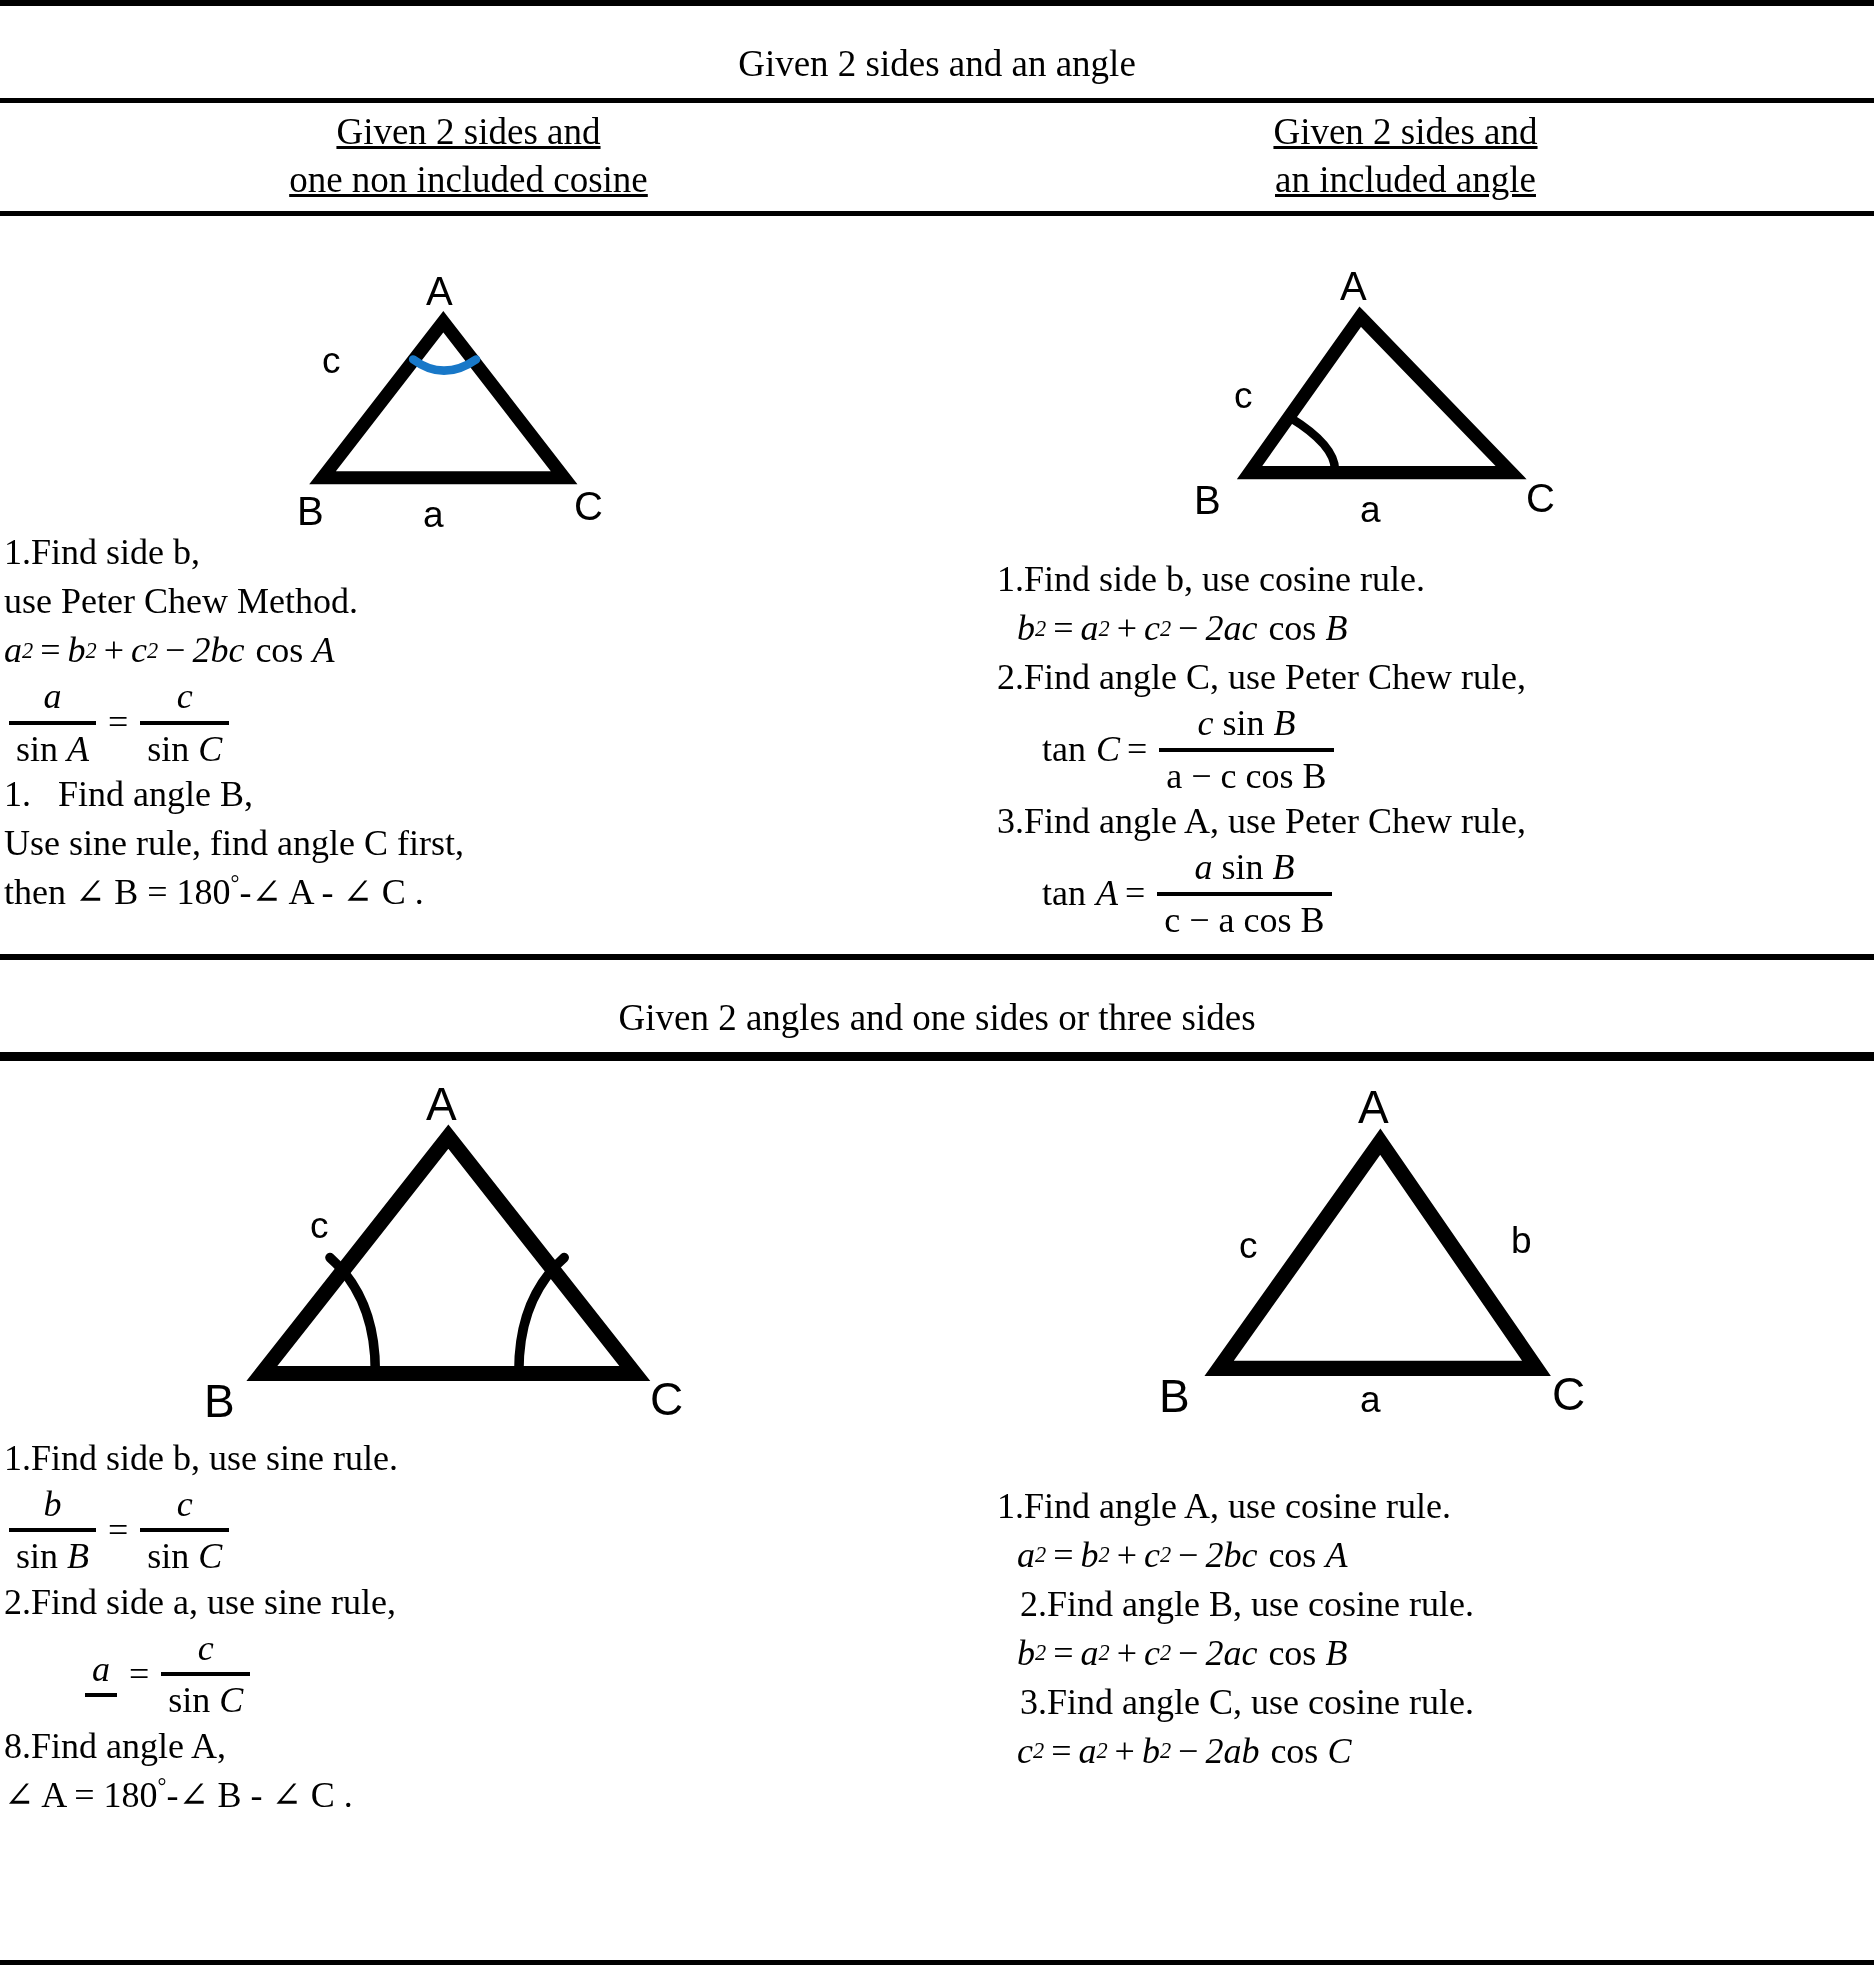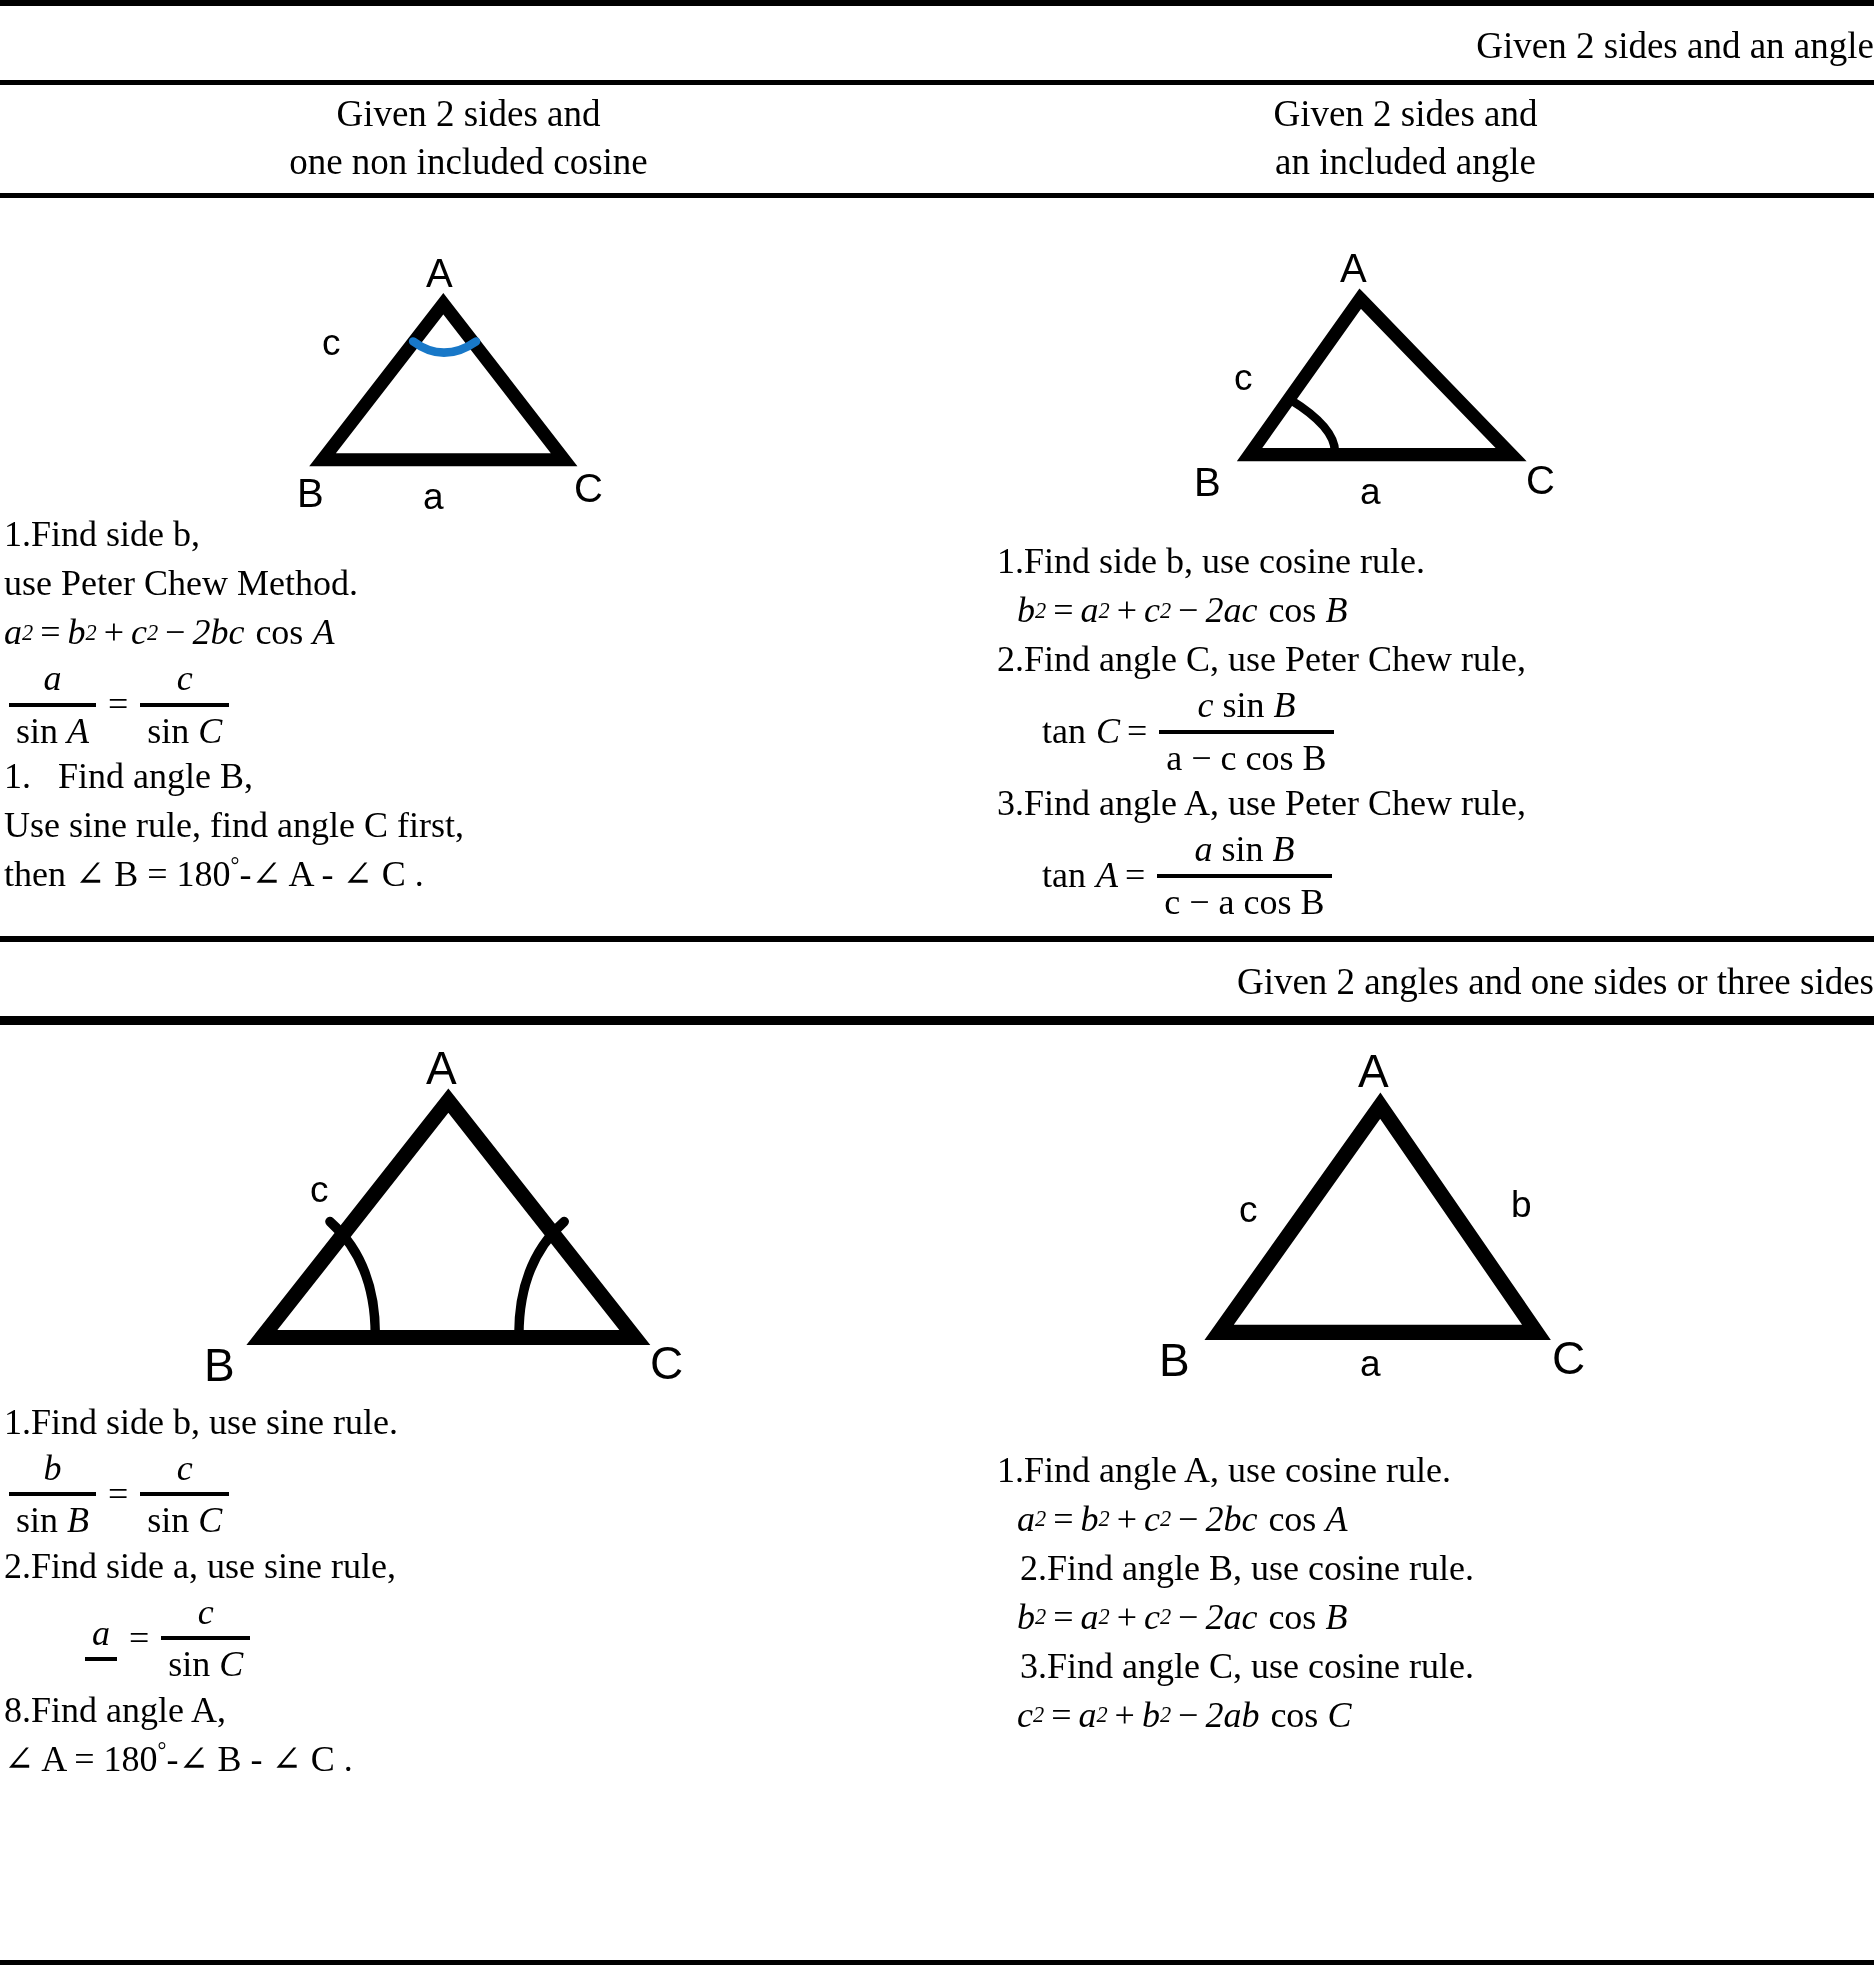--- a/index.html
+++ b/index.html
@@ -19,27 +19,28 @@
   .page { position: relative; width: 1874px; height: 1965px; }
 
   .rule {
     width: 100%;
     background: #000;
     height: 5.5px;
   }
   .rule.thin { height: 3.5px; }
 
   .band-title {
-    text-align: right;
+    text-align: center;
     font-size: 37px;
     line-height: 1.25;
     padding: 17px 0 11px 0;
-  }
-
-  .colhead-row { display: flex; width: 100%; }
+    margin-top: 18px;
+  }
+
+  .colhead-row { display: flex; width: 100%; text-decoration: underline; }
   .colhead {
     flex: 1 1 50%;
     text-align: center;
     font-size: 37px;
     line-height: 1.28;
     padding: 5px 0 8px 0;
   }
 
   .content-row { display: flex; width: 100%; align-items: flex-start; }
   .col {

